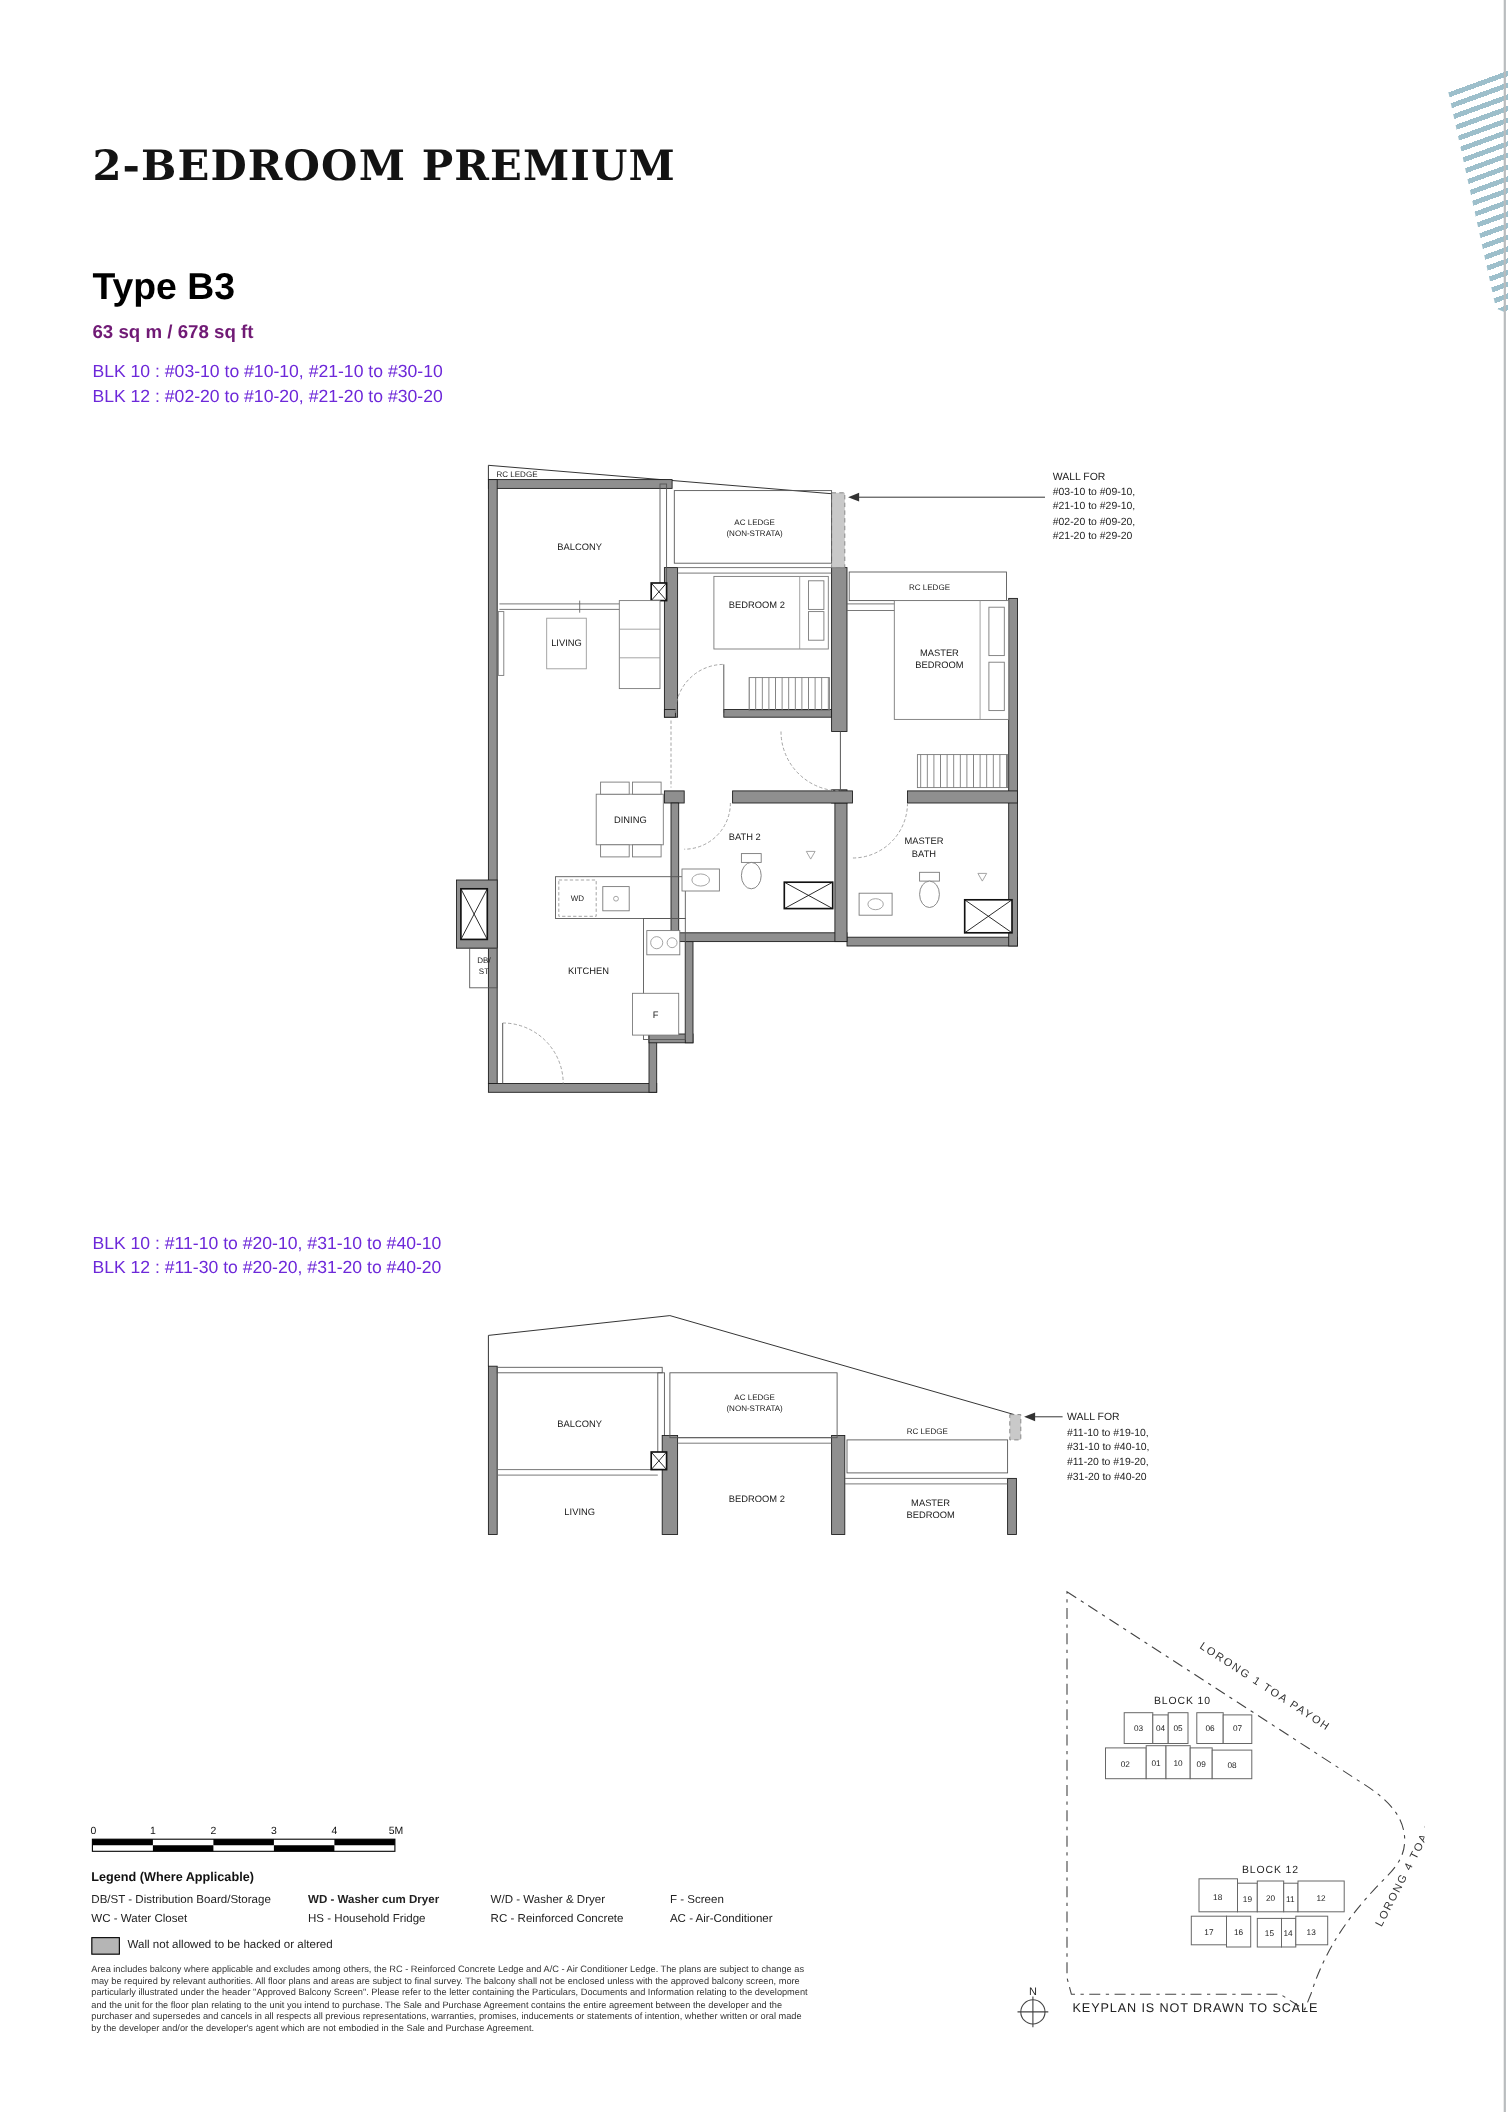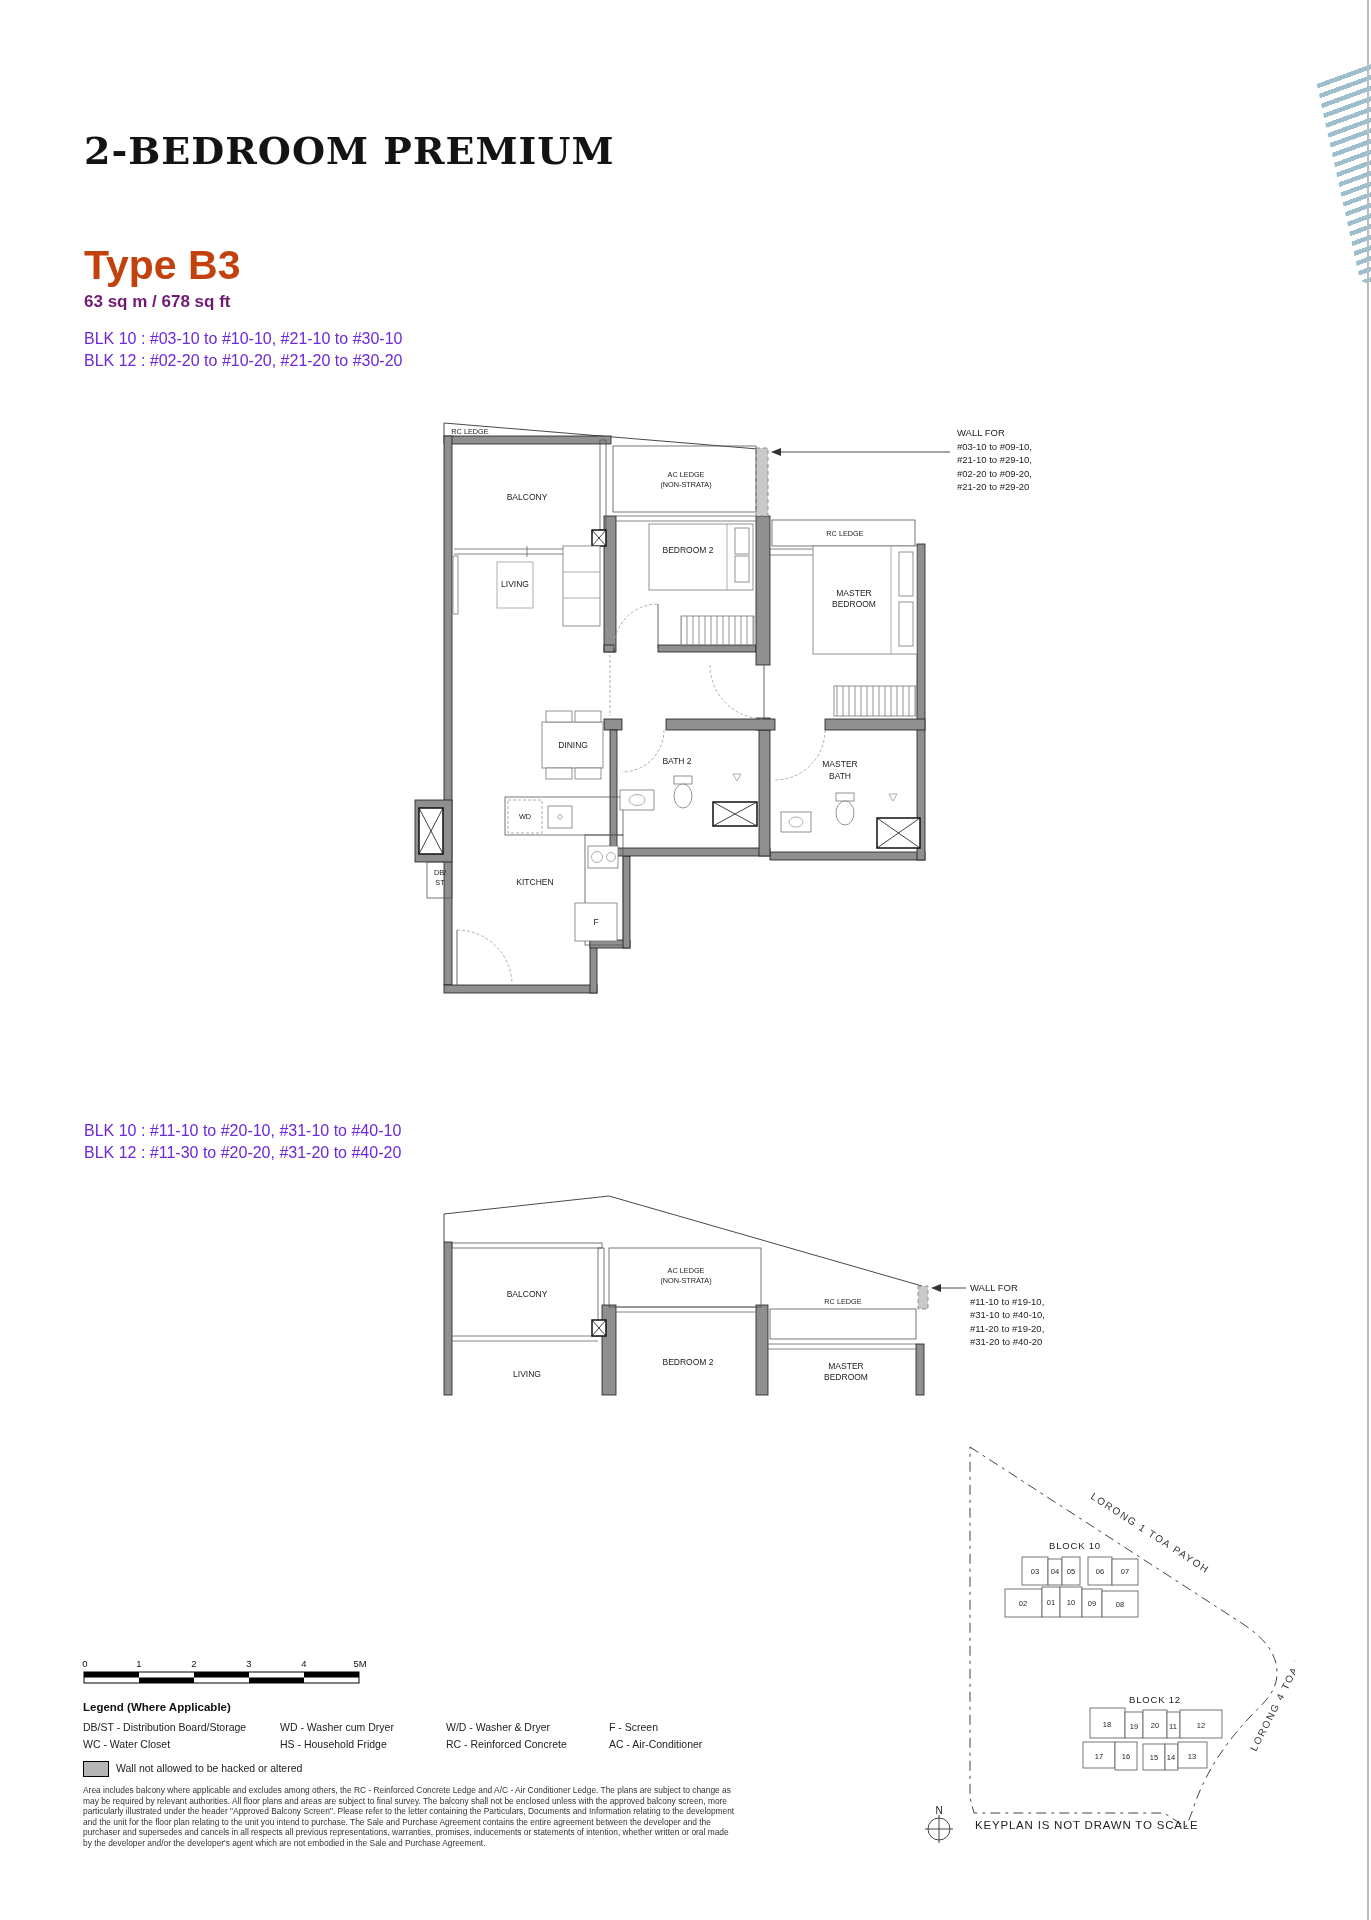--- a/index.html
+++ b/index.html
@@ -1,20 +1,20 @@
 <!DOCTYPE html>
 <html><head>
 <meta charset="utf-8">
 <style>
   html,body{margin:0;padding:0;background:#ffffff;}
   .page{position:relative;width:1371px;height:1920px;background:#fff;overflow:hidden;
         font-family:"Liberation Sans",sans-serif;color:#111;}
   .abs{position:absolute;}
   .title{font-family:"DejaVu Serif",serif;font-weight:700;font-size:38px;letter-spacing:1px;color:#131313;}
-  .typelabel{font-weight:700;font-size:41px;color:#c2410c;}
+  .typelabel{font-weight:700;font-size:34px;color:#000000;}
   .arealabel{font-weight:700;font-size:17px;color:#701a75;}
   .blklines{font-size:16px;line-height:22px;color:#6d28d9;}
   .legendtitle{font-weight:700;font-size:11.5px;color:#111;}
   .legenditem{font-size:10.5px;color:#222;}
   .wallswatchtxt{font-size:10.5px;color:#222;}
   .disclaimer{font-size:8.4px;line-height:10.6px;color:#333;width:652px;}
   .stripes{background:repeating-linear-gradient(160deg,#9dbfcb 0 4.5px,rgba(0,0,0,0) 4.5px 10px);
            clip-path:polygon(0 8%,100% 0,100% 100%,80% 98%);}
   .edgeline{background:#b9bcbe;}
   
@@ -351,21 +351,21 @@
       <rect x="84" y="1672" width="55" height="5.5" fill="#000"></rect>
       <rect x="194" y="1672" width="55" height="5.5" fill="#000"></rect>
       <rect x="304" y="1672" width="55" height="5.5" fill="#000"></rect>
       <rect x="139" y="1677.5" width="55" height="5.5" fill="#000"></rect>
       <rect x="249" y="1677.5" width="55" height="5.5" fill="#000"></rect>
     </g>
   </svg>
 
   <div class="abs legendtitle" style="left:83px;top:1701px;">Legend (Where Applicable)</div>
   <div class="abs legenditem" style="left:83px;top:1721px;">DB/ST - Distribution Board/Storage</div>
-  <div class="abs legenditem" style="left:280px;top:1721px;">WD - Washer cum Dryer</div>
+  <div class="abs legenditem" style="left:280px;top:1721px;font-weight:bold;">WD - Washer cum Dryer</div>
   <div class="abs legenditem" style="left:446px;top:1721px;">W/D - Washer &amp; Dryer</div>
   <div class="abs legenditem" style="left:609px;top:1721px;">F - Screen</div>
   <div class="abs legenditem" style="left:83px;top:1738px;text-align:right;">WC - Water Closet</div>
   <div class="abs legenditem" style="left:280px;top:1738px;">HS - Household Fridge</div>
   <div class="abs legenditem" style="left:446px;top:1738px;">RC - Reinforced Concrete</div>
   <div class="abs legenditem" style="left:609px;top:1738px;">AC - Air-Conditioner</div>
   <div class="abs" style="left:83px;top:1761px;width:24px;height:14px;background:#b5b5b5;border:1.5px solid #000;"></div>
   <div class="abs wallswatchtxt" style="left:116px;top:1762px;">Wall not allowed to be hacked or altered</div>
 
   <div class="abs disclaimer" style="left:83px;top:1785px;">Area includes balcony where applicable and excludes among others, the RC - Reinforced Concrete Ledge and A/C - Air Conditioner Ledge. The plans are subject to change as may be required by relevant authorities. All floor plans and areas are subject to final survey. The balcony shall not be enclosed unless with the approved balcony screen, more particularly illustrated under the header "Approved Balcony Screen". Please refer to the letter containing the Particulars, Documents and Information relating to the development and the unit for the floor plan relating to the unit you intend to purchase. The Sale and Purchase Agreement contains the entire agreement between the developer and the purchaser and supersedes and cancels in all respects all previous representations, warranties, promises, inducements or statements of intention, whether written or oral made by the developer and/or the developer's agent which are not embodied in the Sale and Purchase Agreement.</div>

